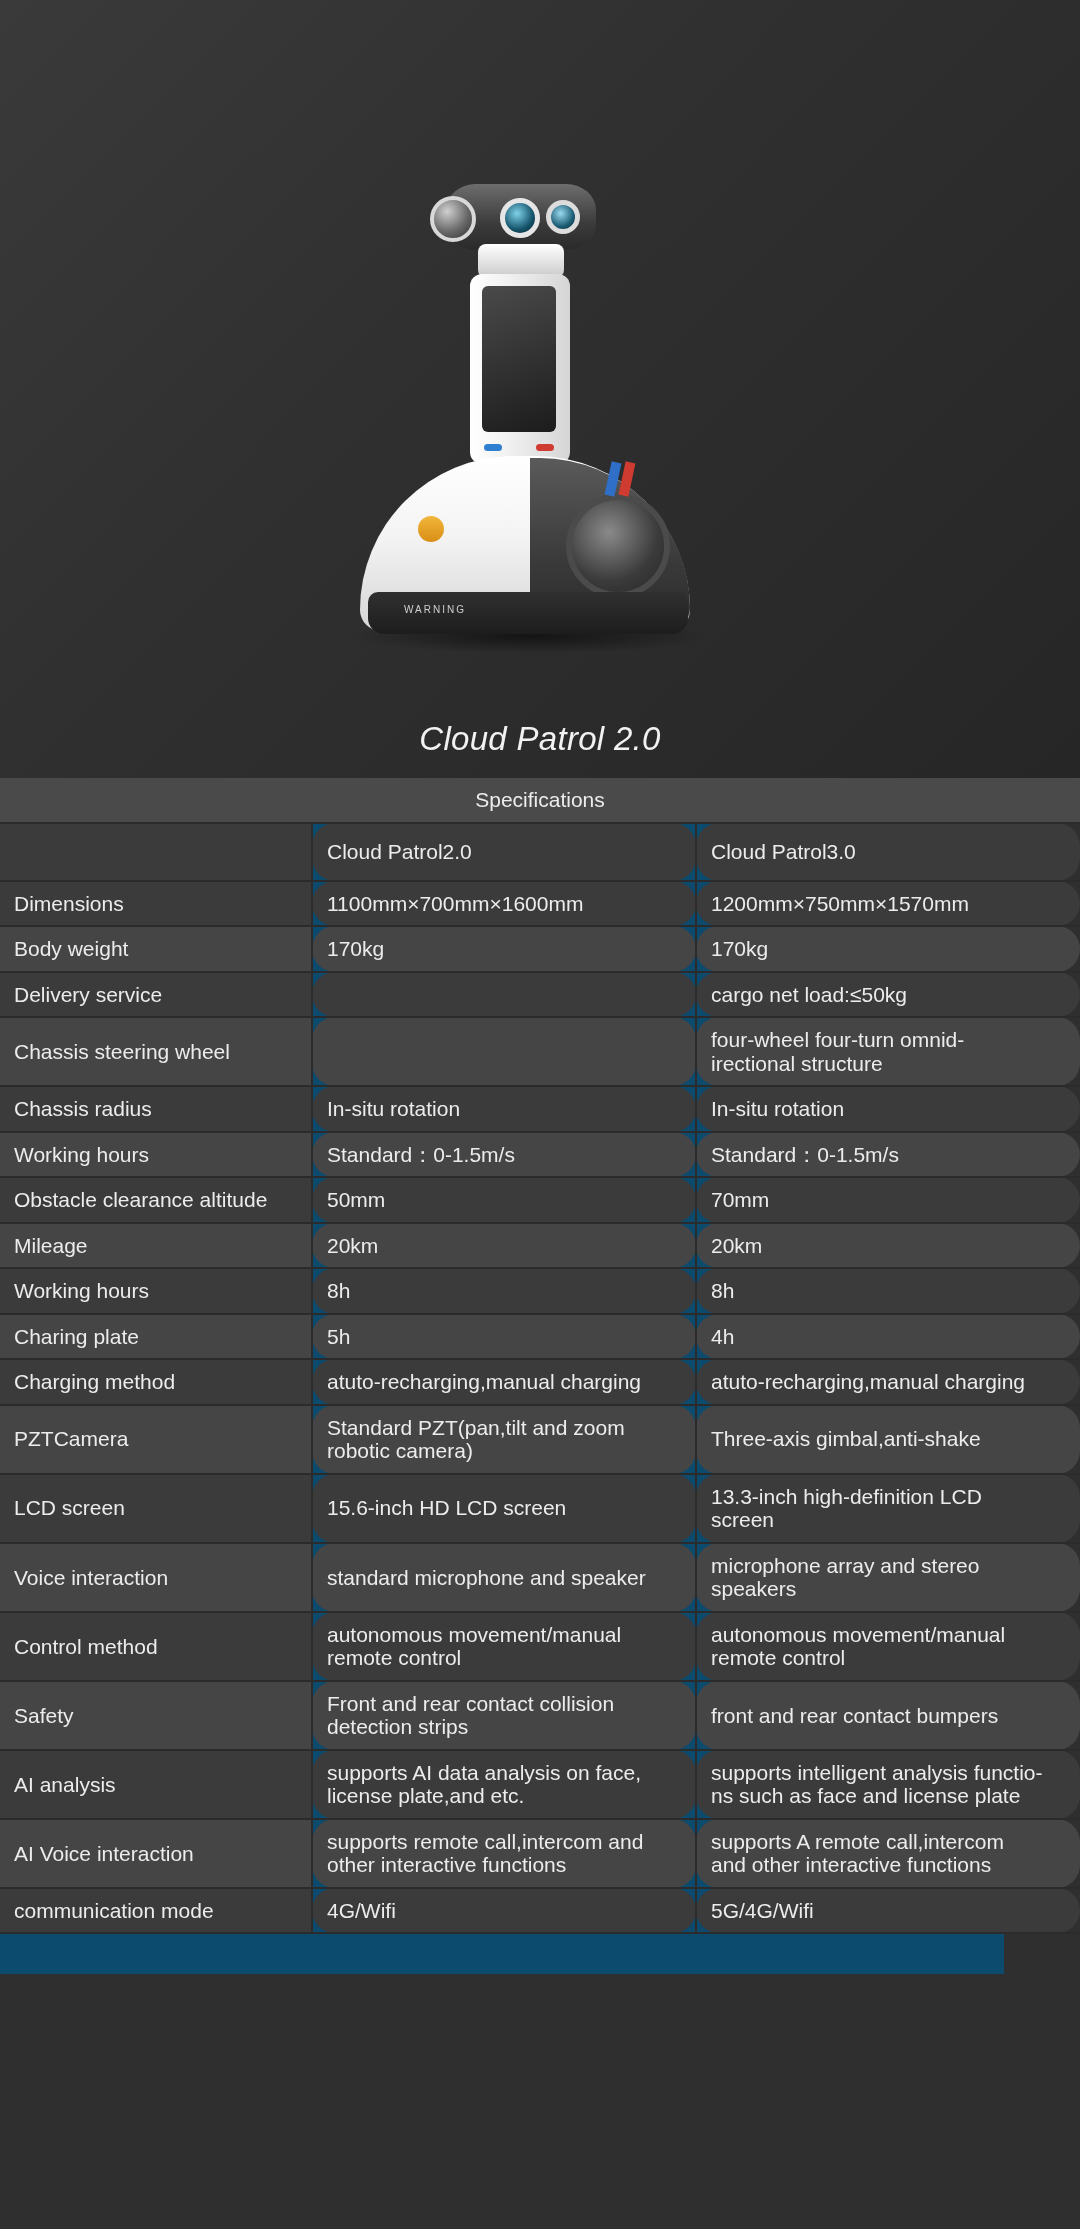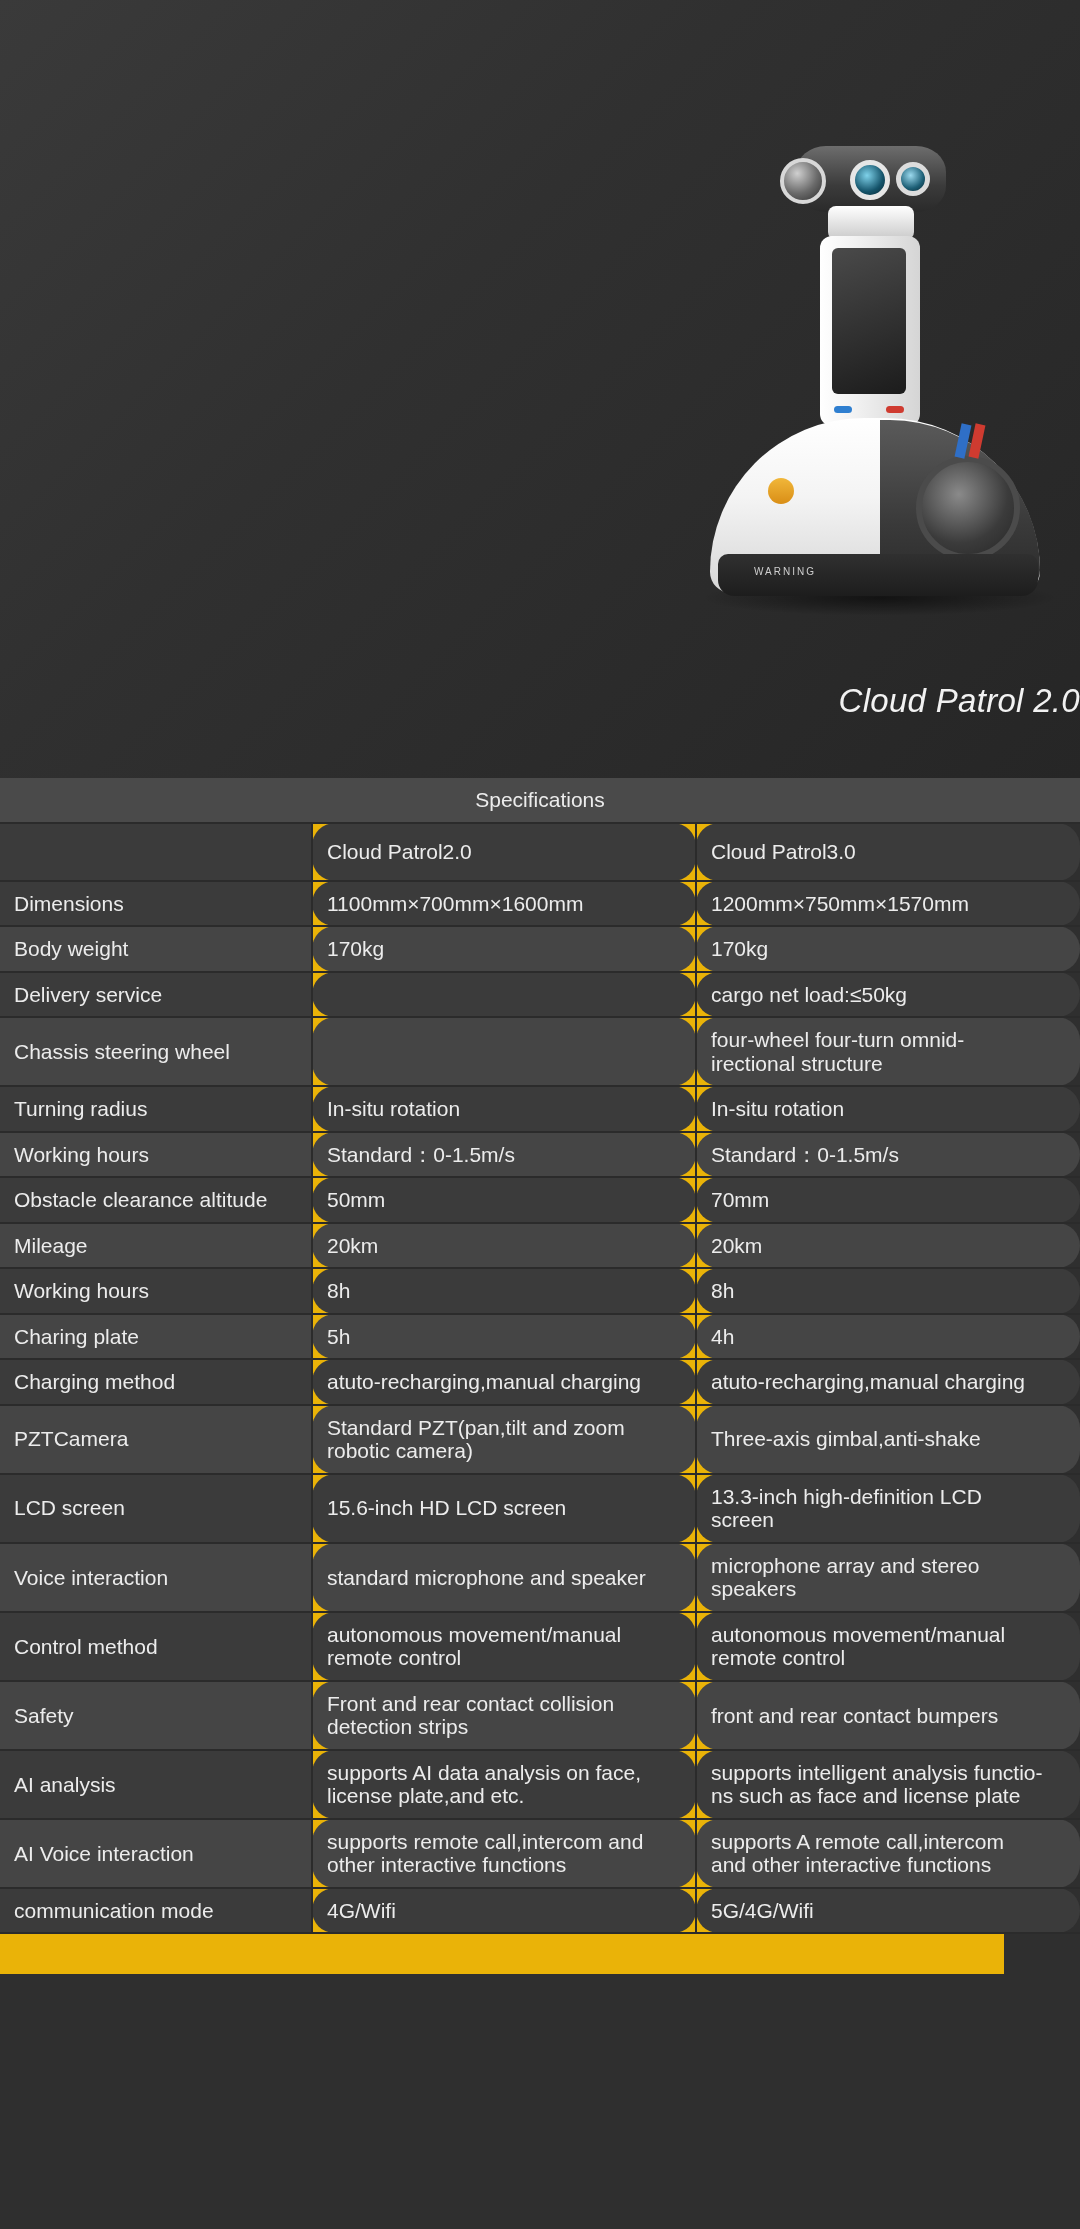--- a/index.html
+++ b/index.html
@@ -26,23 +26,23 @@
   }
   .hero-grid {
     display: flex;
     height: 100%;
   }
   .hero-col {
     flex: 1;
     position: relative;
     display: flex;
     flex-direction: column;
-    align-items: flex-end;
+    align-items: center;
     justify-content: flex-end;
-    padding-bottom: 58px;
+    padding-bottom: 20px;
   }
   .robot-caption {
     color: #f2f2f2;
     font-size: 33px;
     letter-spacing: .3px;
     text-align: center;
     font-style: italic;
   }
 
   
@@ -223,21 +223,21 @@
   .r2-w2 { left: 290px; top: 388px; }
   .r2-shadow {
     position: absolute; left: 74px; top: 446px;
     width: 330px; height: 34px; border-radius: 50%;
     background: radial-gradient(ellipse at center, rgba(0,0,0,.55), rgba(0,0,0,0) 70%);
   }
 
   
   .spec {
     width: 1004px;
-    background: #eab308;
+    background: #0c4a6e;
     padding: 0 16px 40px 0;
   }
   table.spec-table {
     width: 1080px;
     border-collapse: collapse;
     table-layout: fixed;
   }
   table.spec-table td, table.spec-table th {
     vertical-align: middle;
     padding: 10px 14px;
@@ -334,21 +334,21 @@
             <td class="cell-val nowrapish"></td>
             <td class="cell-val nowrapish">cargo net load:≤50kg</td>
           </tr>
           <tr class="row-even">
             <td class="cell-label">Chassis steering wheel</td>
             <td class="cell-val nowrapish"></td>
             <td class="cell-val nowrapish">four-wheel four-turn omnid-
 irectional structure</td>
           </tr>
           <tr class="row-odd">
-            <td class="cell-label">Turning radius</td>
+            <td class="cell-label">Chassis radius</td>
             <td class="cell-val nowrapish">In-situ rotation</td>
             <td class="cell-val nowrapish">In-situ rotation</td>
           </tr>
           <tr class="row-even">
             <td class="cell-label">Working hours</td>
             <td class="cell-val nowrapish">Standard：0-1.5m/s</td>
             <td class="cell-val nowrapish">Standard：0-1.5m/s</td>
           </tr>
           <tr class="row-odd">
             <td class="cell-label small-lbl">Obstacle clearance altitude</td>

